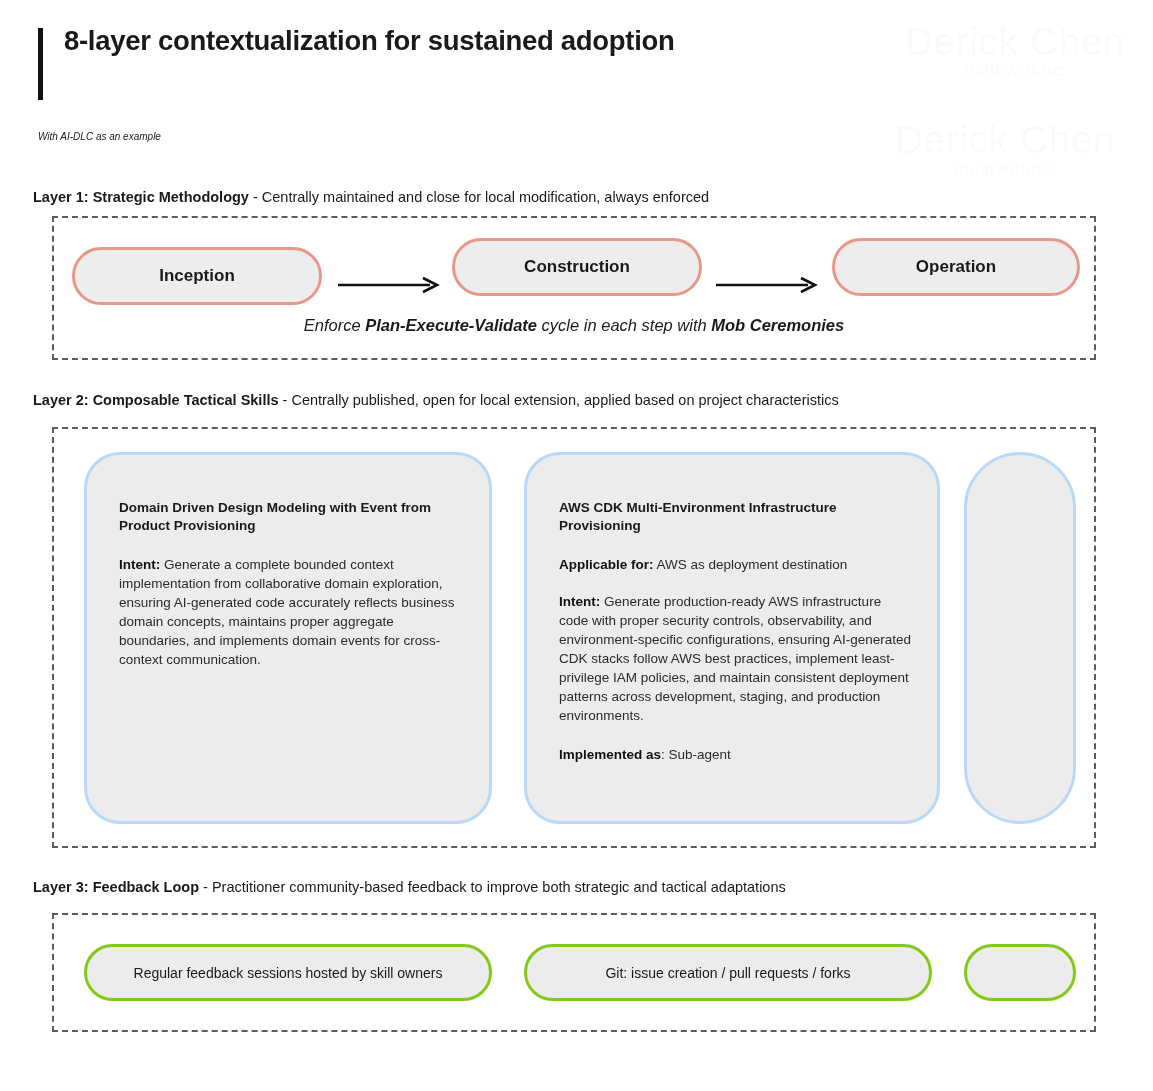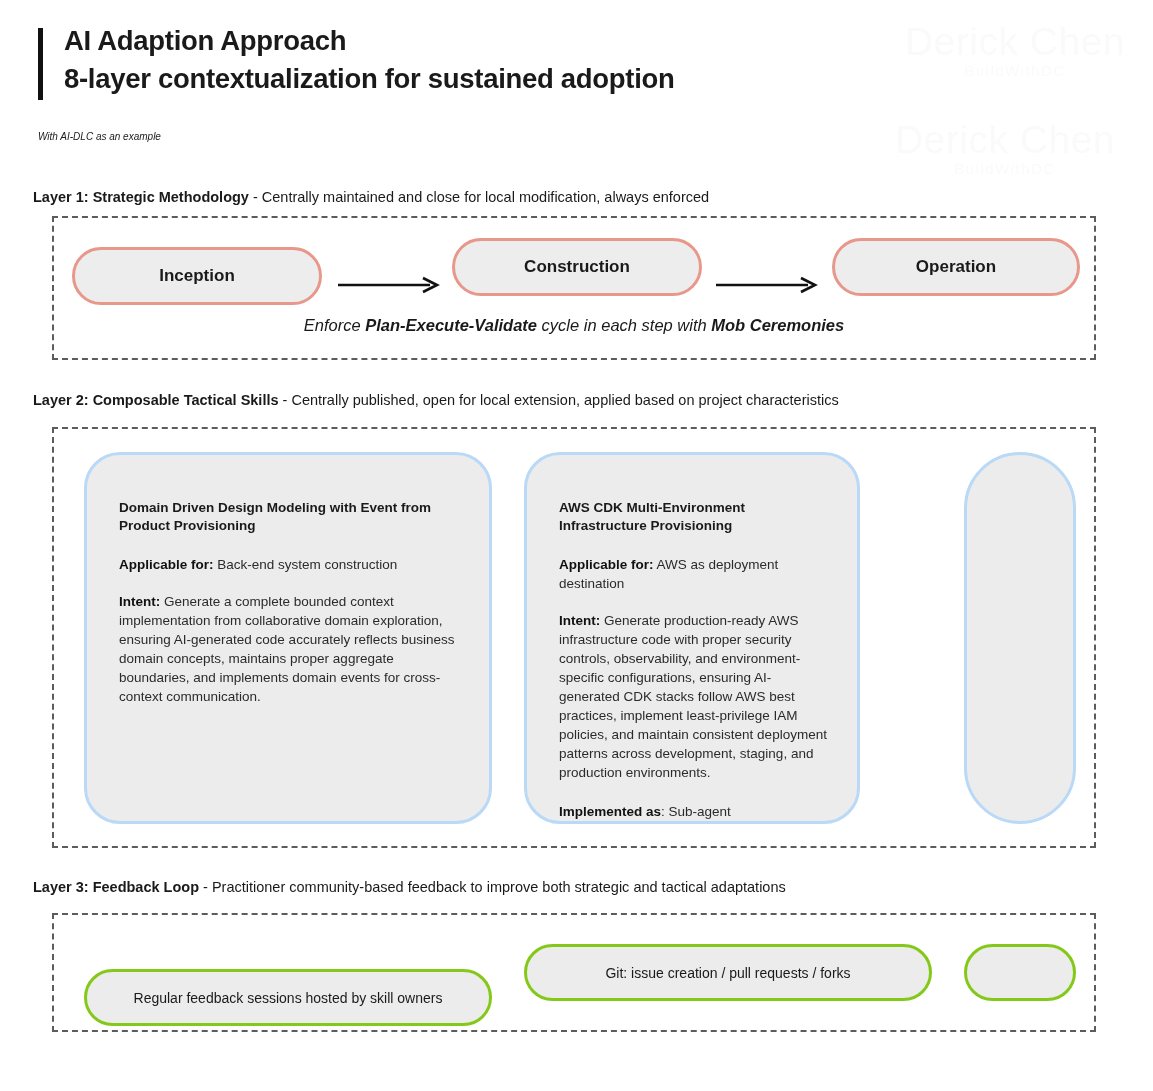--- a/index.html
+++ b/index.html
@@ -139,21 +139,21 @@
     position: absolute;
     top: 452px;
     height: 372px;
     background: #ececec;
     border: 3px solid #b9d9f7;
     border-radius: 36px;
     box-sizing: border-box;
     padding: 44px 26px 20px 32px;
   }
   #skill-card-1 { left: 84px;  width: 408px; }
-  #skill-card-2 { left: 524px; width: 336px; }
+  #skill-card-2 { left: 524px; width: 416px; }
   #skill-card-3 {
     left: 964px;
     width: 112px;
     border-radius: 56px;
     padding: 0;
   }
 
   .skill-title {
     font-size: 13.5px;
     font-weight: bold;
@@ -179,40 +179,39 @@
     border: 3.5px solid #84c919;
     border-radius: 29px;
     box-sizing: border-box;
     display: flex;
     align-items: center;
     justify-content: center;
     font-size: 14px;
     color: #1a1a1a;
     text-align: center;
   }
-  #feedback-pill-1 { left: 84px;  width: 408px; margin-top: 25px; }
+  #feedback-pill-1 { left: 84px;  width: 408px; }
   #feedback-pill-2 { left: 524px; width: 408px; }
   #feedback-pill-3 { left: 964px; width: 112px; }
 </style>
 </head>
 <body>
 
 <div class="watermark" id="wm1">
   <div class="wm-name">Derick Chen</div>
   <div class="wm-sub">BuildWithDC</div>
 </div>
 <div class="watermark" id="wm2">
   <div class="wm-name">Derick Chen</div>
   <div class="wm-sub">BuildWithDC</div>
 </div>
 
 <div id="header">
   <div id="header-accent"></div>
   <div id="header-text">
-    <div class="title-line">AI Adaption Approach</div>
     <div class="title-line">8-layer contextualization for sustained adoption</div>
   </div>
 </div>
 <div id="subtitle-note">With AI-DLC as an example</div>
 
 <div class="layer-header" id="layer1-header">
   <b>Layer 1: Strategic Methodology</b><span> - Centrally maintained and close for local modification, always enforced</span>
 </div>
 <div class="dashed-box" id="layer1-box"></div>
 
@@ -239,23 +238,20 @@
   <span>Enforce </span><b>Plan-Execute-Validate</b><span> cycle in each step with </span><b>Mob Ceremonies</b>
 </div>
 
 <div class="layer-header" id="layer2-header">
   <b>Layer 2: Composable Tactical Skills</b><span> - Centrally published, open for local extension, applied based on project characteristics</span>
 </div>
 <div class="dashed-box" id="layer2-box"></div>
 
 <div class="skill-card" id="skill-card-1">
   <div class="skill-title">Domain Driven Design Modeling with Event from Product Provisioning</div>
-  <div class="skill-field">
-    <b>Applicable for:</b><span> Back-end system construction</span>
-  </div>
   <div class="skill-field intent">
     <b>Intent:</b><span> Generate a complete bounded context implementation from collaborative domain exploration, ensuring AI-generated code accurately reflects business domain concepts, maintains proper aggregate boundaries, and implements domain events for cross-context communication.</span>
   </div>
 </div>
 
 <div class="skill-card" id="skill-card-2">
   <div class="skill-title">AWS CDK Multi-Environment Infrastructure Provisioning</div>
   <div class="skill-field">
     <b>Applicable for:</b><span> AWS as deployment destination</span>
   </div>

